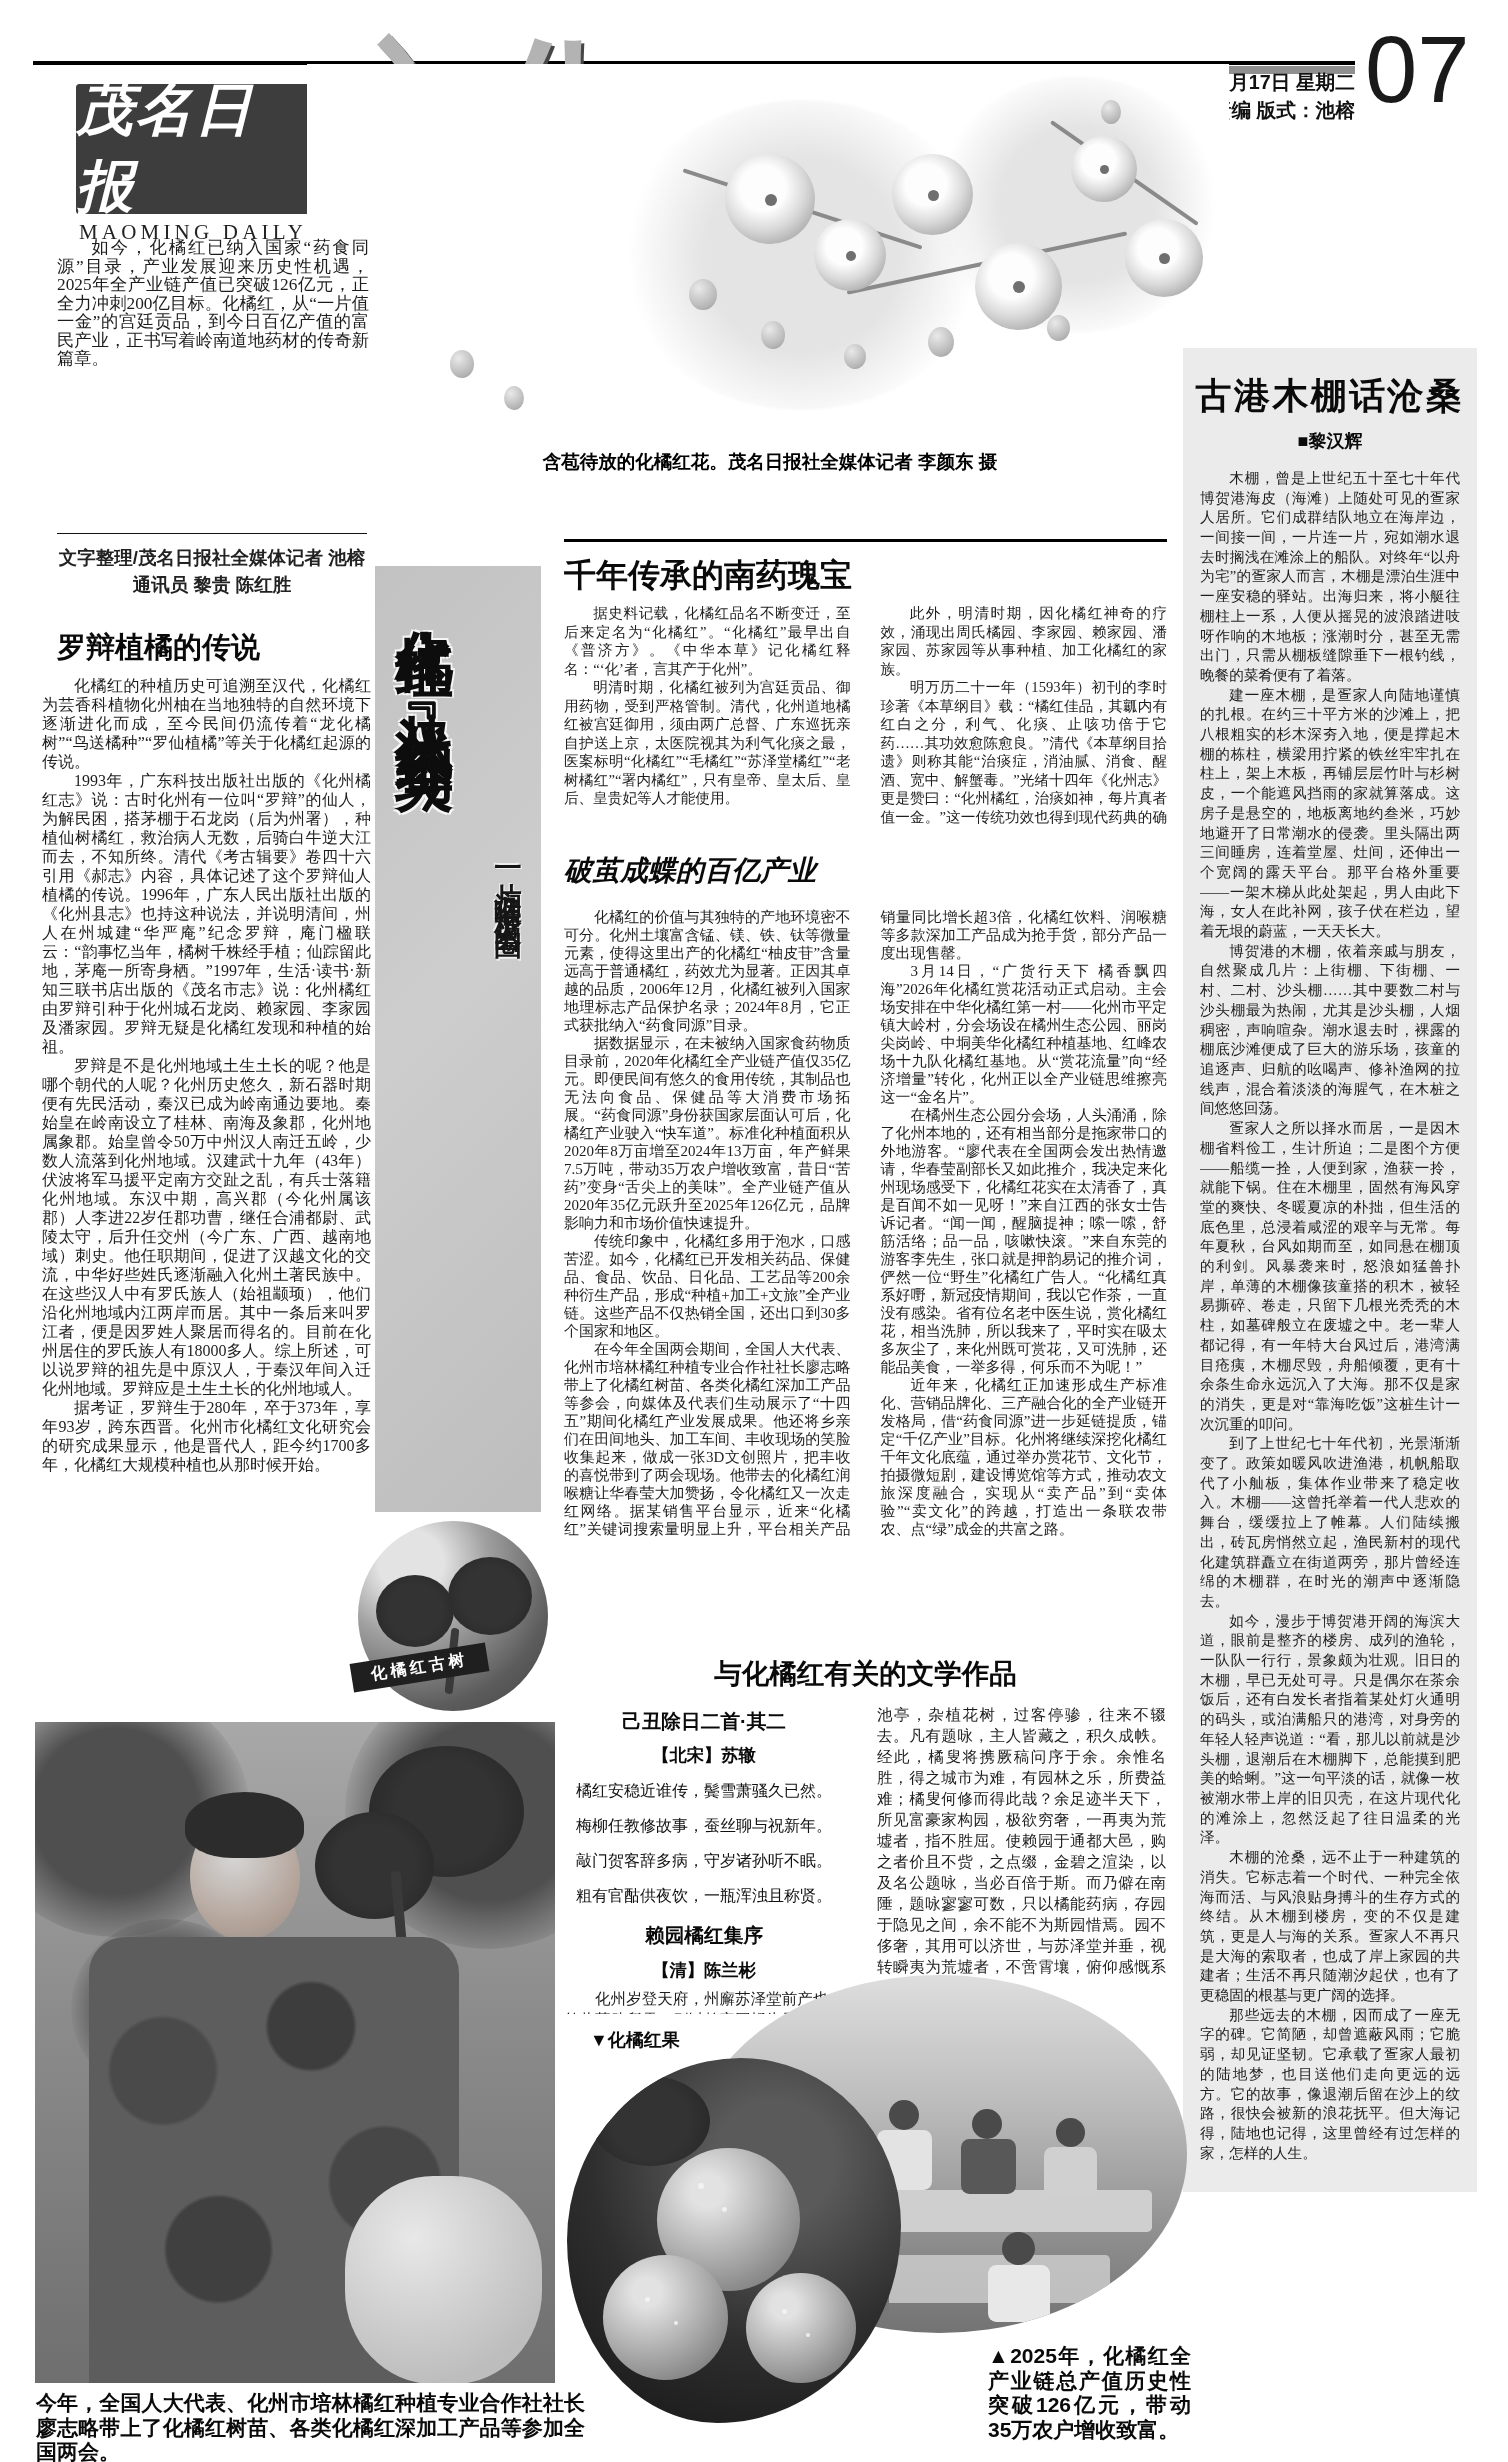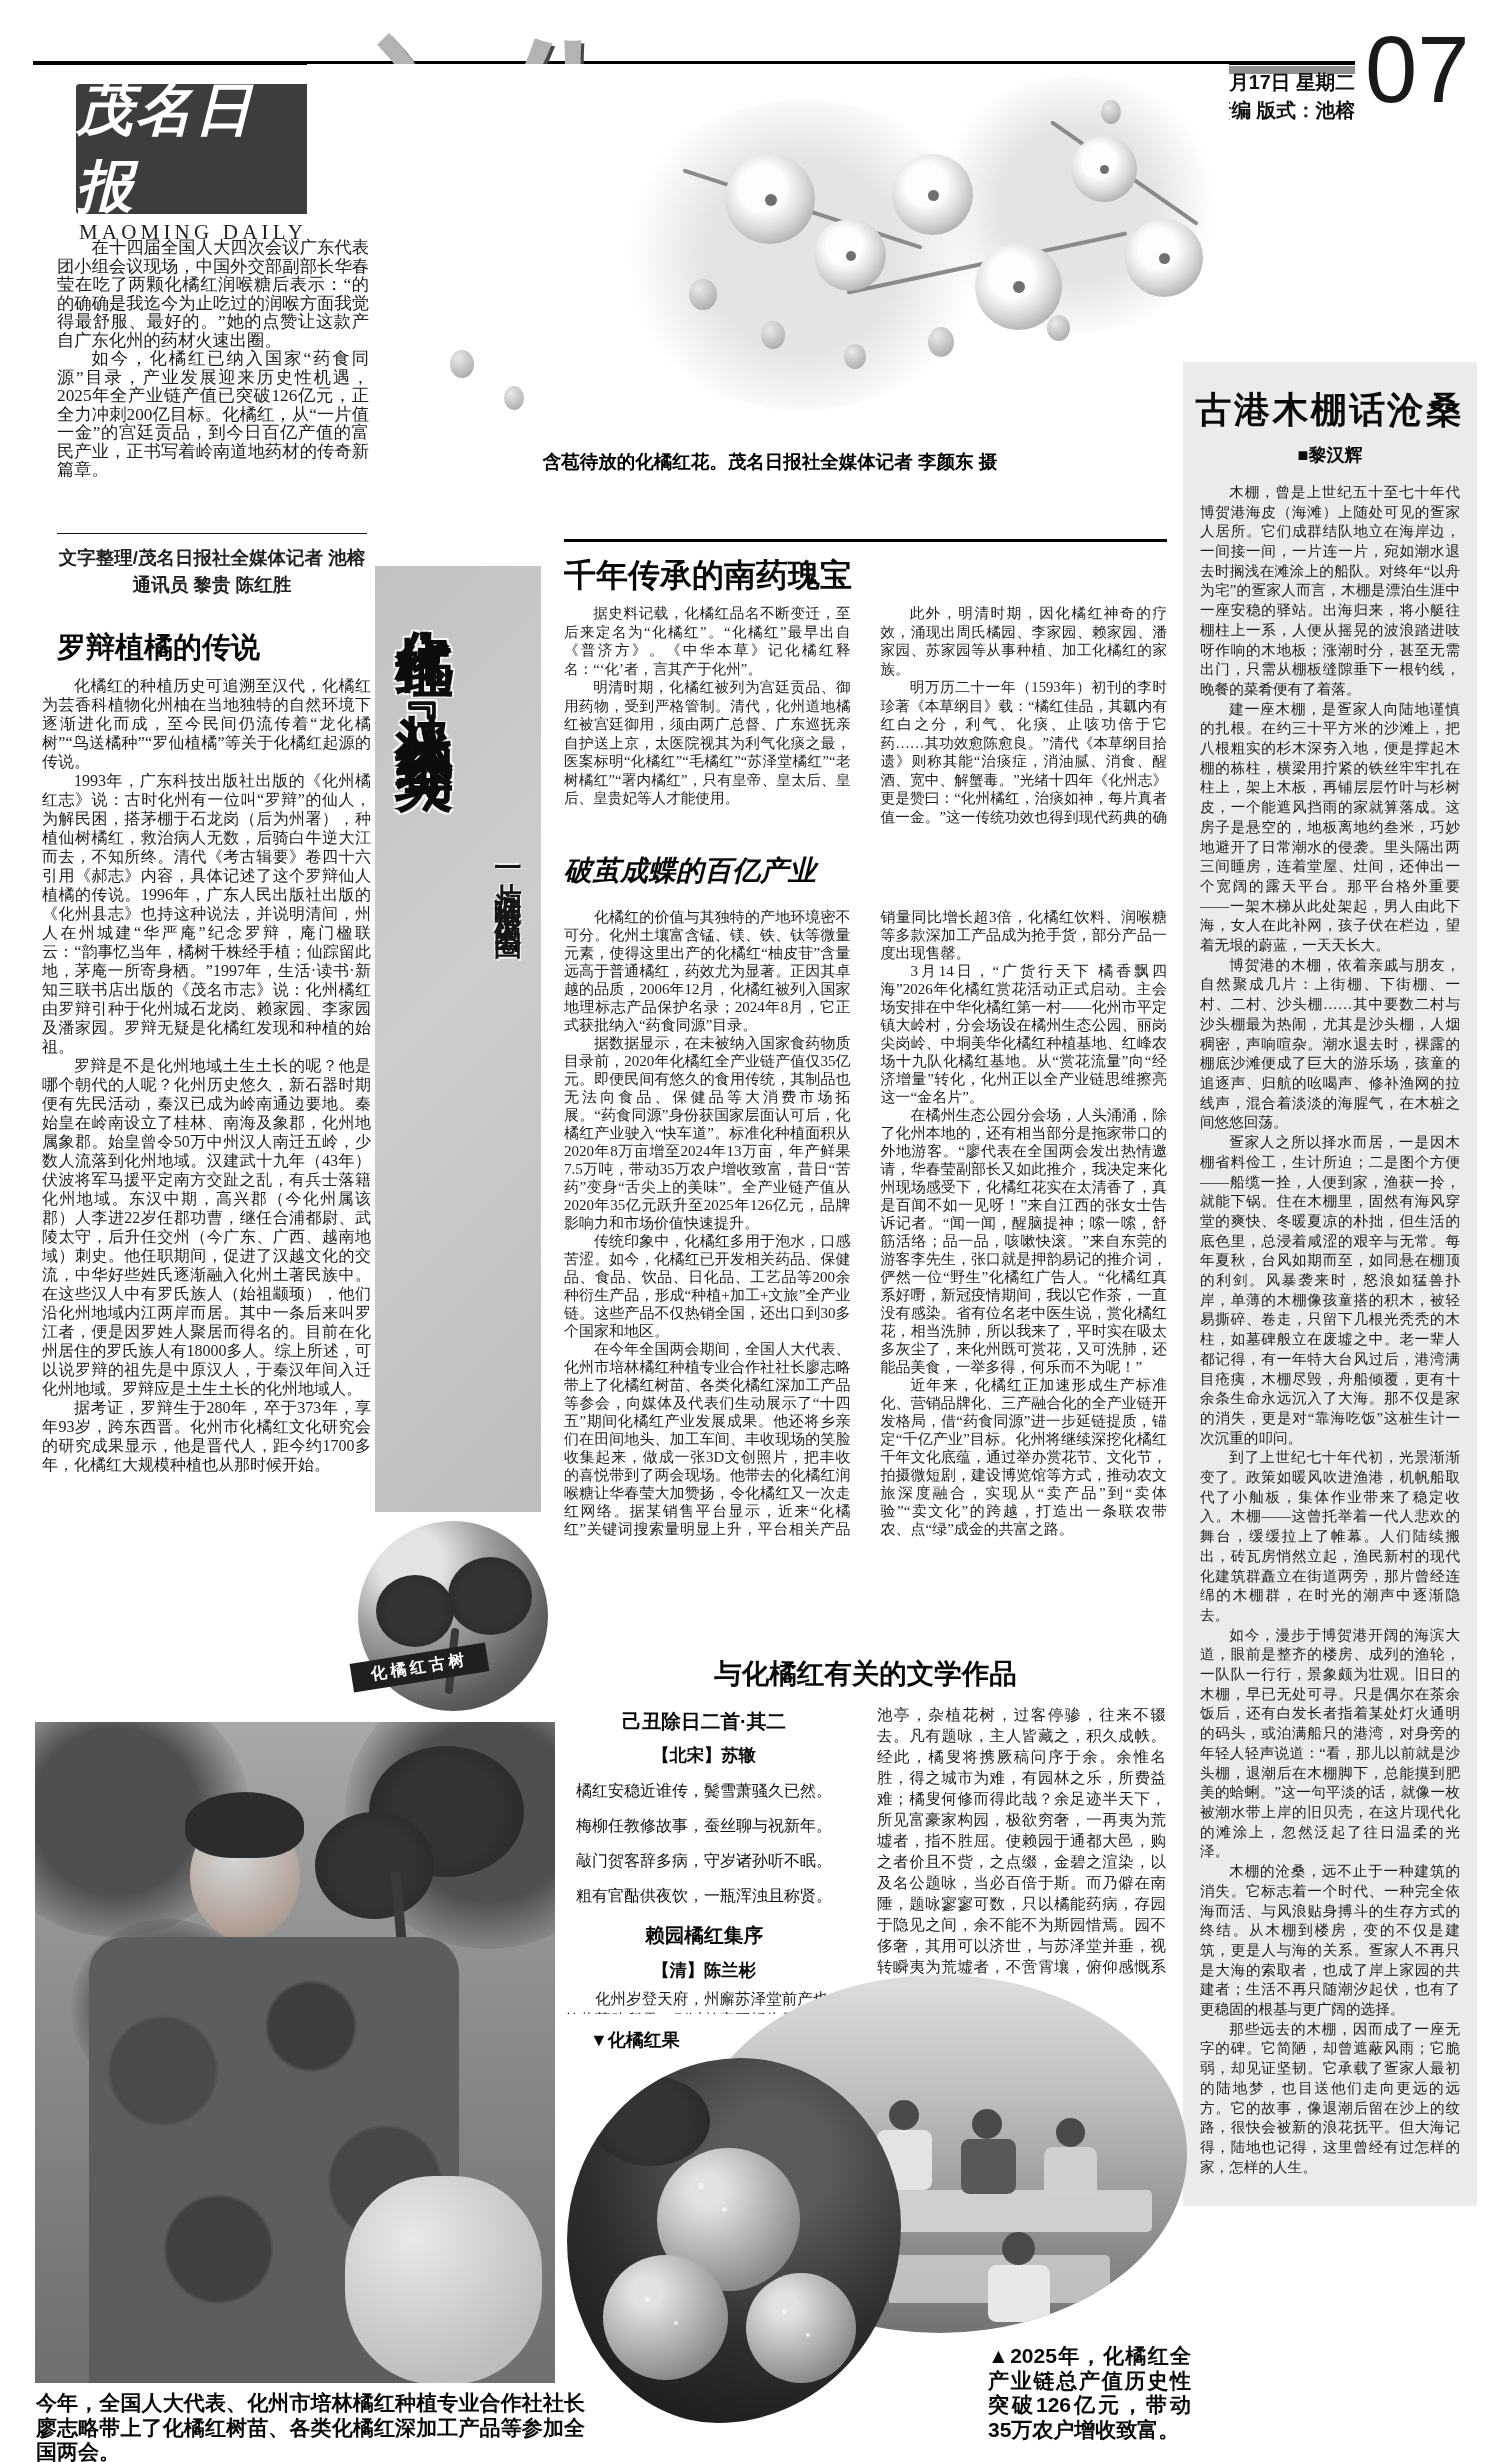--- a/index.html
+++ b/index.html
@@ -128,21 +128,20 @@
   <div class="bud" style="left:537px;top:280px;width:21.5px;height:25px;"></div>
   <div class="bud" style="left:621px;top:263px;width:26px;height:30px;"></div>
   <div class="bud" style="left:740px;top:251px;width:23px;height:26px;"></div>
   <div class="bud" style="left:794px;top:36px;width:20px;height:24px;"></div>
   <div class="bud" style="left:143px;top:286px;width:24px;height:27.5px;"></div>
   <div class="bud" style="left:197px;top:322px;width:20px;height:24px;"></div>
 </div>
 <div class="abs photo-caption" style="left:418px;top:449px;width:704px;">含苞待放的化橘红花。茂名日报社全媒体记者 李颜东 摄</div>
 
 <div class="abs lead" style="left:57px;top:239px;width:312px;">
-  <p>在十四届全国人大四次会议广东代表团小组会议现场，中国外交部副部长华春莹在吃了两颗化橘红润喉糖后表示：“的的确确是我迄今为止吃过的润喉方面我觉得最舒服、最好的。”她的点赞让这款产自广东化州的药材火速出圈。</p>
   <p>如今，化橘红已纳入国家“药食同源”目录，产业发展迎来历史性机遇，2025年全产业链产值已突破126亿元，正全力冲刺200亿目标。化橘红，从“一片值一金”的宫廷贡品，到今日百亿产值的富民产业，正书写着岭南道地药材的传奇新篇章。</p>
 </div>
 <div class="abs" style="left:57px;top:533px;width:310px;height:1.2px;background:#111;"></div>
 <div class="abs byline" style="left:57px;top:544px;width:310px;">
   <div>文字整理/茂名日报社全媒体记者 池榕</div>
   <div>通讯员 黎贵 陈红胜</div>
 </div>
 
 <div class="abs head-strip" style="left:375px;top:566px;width:166px;height:946px;">
   <span class="vert vert-main abs" style="left:10.7px;top:18px;height:907px;">化橘红：从汉代『红』到今天</span>
@@ -188,21 +187,21 @@
     <p class="poem-line">粗有官酤供夜饮，一瓶浑浊且称贤。</p>
     <div class="poem-title" style="margin-top:15.5px;">赖园橘红集序</div>
     <div class="poem-author">【清】陈兰彬</div>
     <p class="lit-prose">化州岁登天府，州廨苏泽堂前产也。外此药肆所需，则以赖家园橘为最。园毗州廨，同秉礞石之气，功力维均。且赖氏业此，无租赋之扰，旱涝之虞，得以岁入余资，浚沼</p>
   </div>
   <div class="lit-col" style="width:289px;">
     <p class="lit-prose" style="text-indent:0;">池亭，杂植花树，过客停骖，往来不辍去。凡有题咏，主人皆藏之，积久成帙。经此，橘叟将携厥稿问序于余。余惟名胜，得之城市为难，有园林之乐，所费益难；橘叟何修而得此哉？余足迹半天下，所见富豪家构园，极欲穷奢，一再夷为荒墟者，指不胜屈。使赖园于通都大邑，购之者价且不赀，之点缀，金碧之渲染，以及名公题咏，当必百倍于斯。而乃僻在南陲，题咏寥寥可数，只以橘能药病，存园于隐见之间，余不能不为斯园惜焉。园不侈奢，其用可以济世，与苏泽堂并垂，视转瞬夷为荒墟者，不啻霄壤，俯仰感慨系之，于是乎书。</p>
   </div>
 </div>
 
-<div class="abs essay-panel" style="left:1183px;top:362px;width:294px;height:1844px;">
+<div class="abs essay-panel" style="left:1183px;top:348px;width:294px;height:1844px;">
   <div class="essay-title" style="margin-top:24px;">古港木棚话沧桑</div>
   <div class="essay-author" style="margin-top:8.4px;">
     <span>■</span><span>黎汉辉</span>
   </div>
   <div class="essay-body" style="margin:15.5px auto 0 auto;width:260px;height:1713px;">
     <p>木棚，曾是上世纪五十至七十年代博贺港海皮（海滩）上随处可见的疍家人居所。它们成群结队地立在海岸边，一间接一间，一片连一片，宛如潮水退去时搁浅在滩涂上的船队。对终年“以舟为宅”的疍家人而言，木棚是漂泊生涯中一座安稳的驿站。出海归来，将小艇往棚柱上一系，人便从摇晃的波浪踏进吱呀作响的木地板；涨潮时分，甚至无需出门，只需从棚板缝隙垂下一根钓线，晚餐的菜肴便有了着落。</p>
     <p>建一座木棚，是疍家人向陆地谨慎的扎根。在约三十平方米的沙滩上，把八根粗实的杉木深夯入地，便是撑起木棚的栋柱，横梁用拧紧的铁丝牢牢扎在柱上，架上木板，再铺层层竹叶与杉树皮，一个能遮风挡雨的家就算落成。这房子是悬空的，地板离地约叁米，巧妙地避开了日常潮水的侵袭。里头隔出两三间睡房，连着堂屋、灶间，还伸出一个宽阔的露天平台。那平台格外重要——一架木梯从此处架起，男人由此下海，女人在此补网，孩子伏在栏边，望着无垠的蔚蓝，一天天长大。</p>
     <p>博贺港的木棚，依着亲戚与朋友，自然聚成几片：上街棚、下街棚、一村、二村、沙头棚……其中要数二村与沙头棚最为热闹，尤其是沙头棚，人烟稠密，声响喧杂。潮水退去时，裸露的棚底沙滩便成了巨大的游乐场，孩童的追逐声、归航的吆喝声、修补渔网的拉线声，混合着淡淡的海腥气，在木桩之间悠悠回荡。</p>
     <p>疍家人之所以择水而居，一是因木棚省料俭工，生计所迫；二是图个方便——船缆一拴，人便到家，渔获一拎，就能下锅。住在木棚里，固然有海风穿堂的爽快、冬暖夏凉的朴拙，但生活的底色里，总浸着咸涩的艰辛与无常。每年夏秋，台风如期而至，如同悬在棚顶的利剑。风暴袭来时，怒浪如猛兽扑岸，单薄的木棚像孩童搭的积木，被轻易撕碎、卷走，只留下几根光秃秃的木柱，如墓碑般立在废墟之中。老一辈人都记得，有一年特大台风过后，港湾满目疮痍，木棚尽毁，舟船倾覆，更有十余条生命永远沉入了大海。那不仅是家的消失，更是对“靠海吃饭”这桩生计一次沉重的叩问。</p>
     <p>到了上世纪七十年代初，光景渐渐变了。政策如暖风吹进渔港，机帆船取代了小舢板，集体作业带来了稳定收入。木棚——这曾托举着一代人悲欢的舞台，缓缓拉上了帷幕。人们陆续搬出，砖瓦房悄然立起，渔民新村的现代化建筑群矗立在街道两旁，那片曾经连绵的木棚群，在时光的潮声中逐渐隐去。</p>

